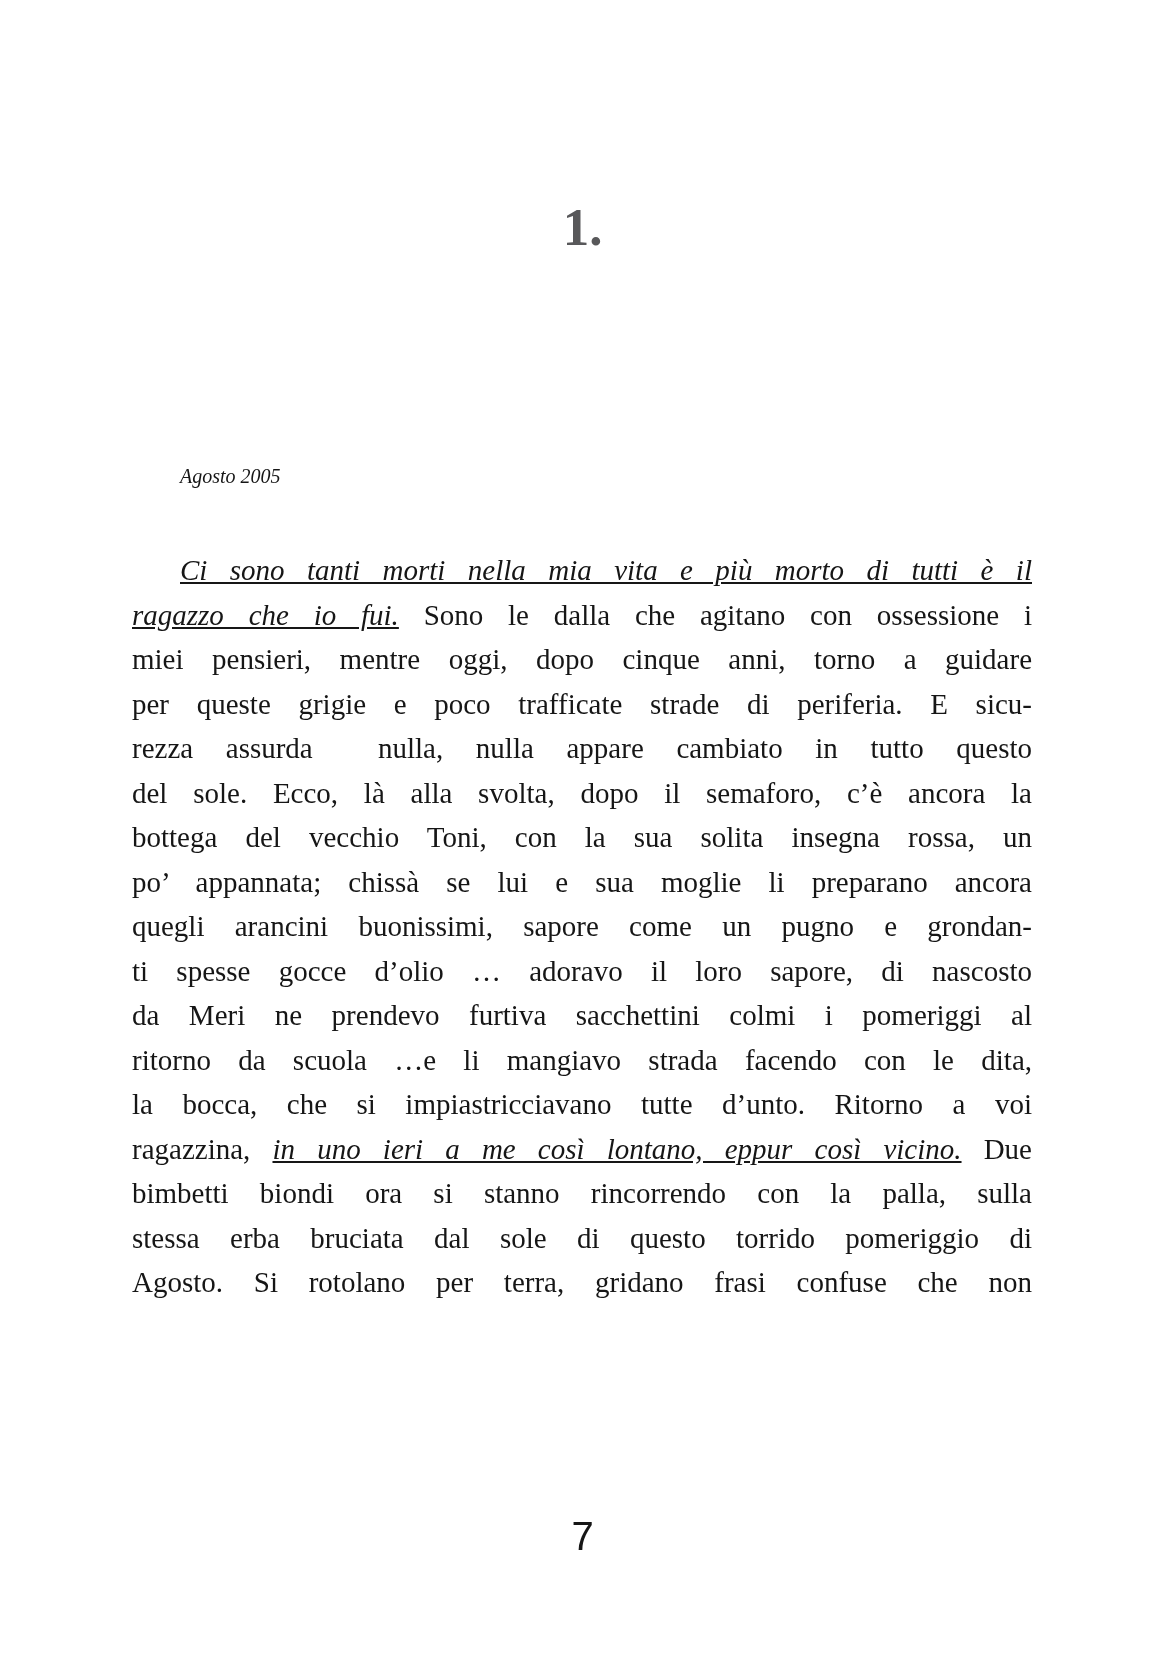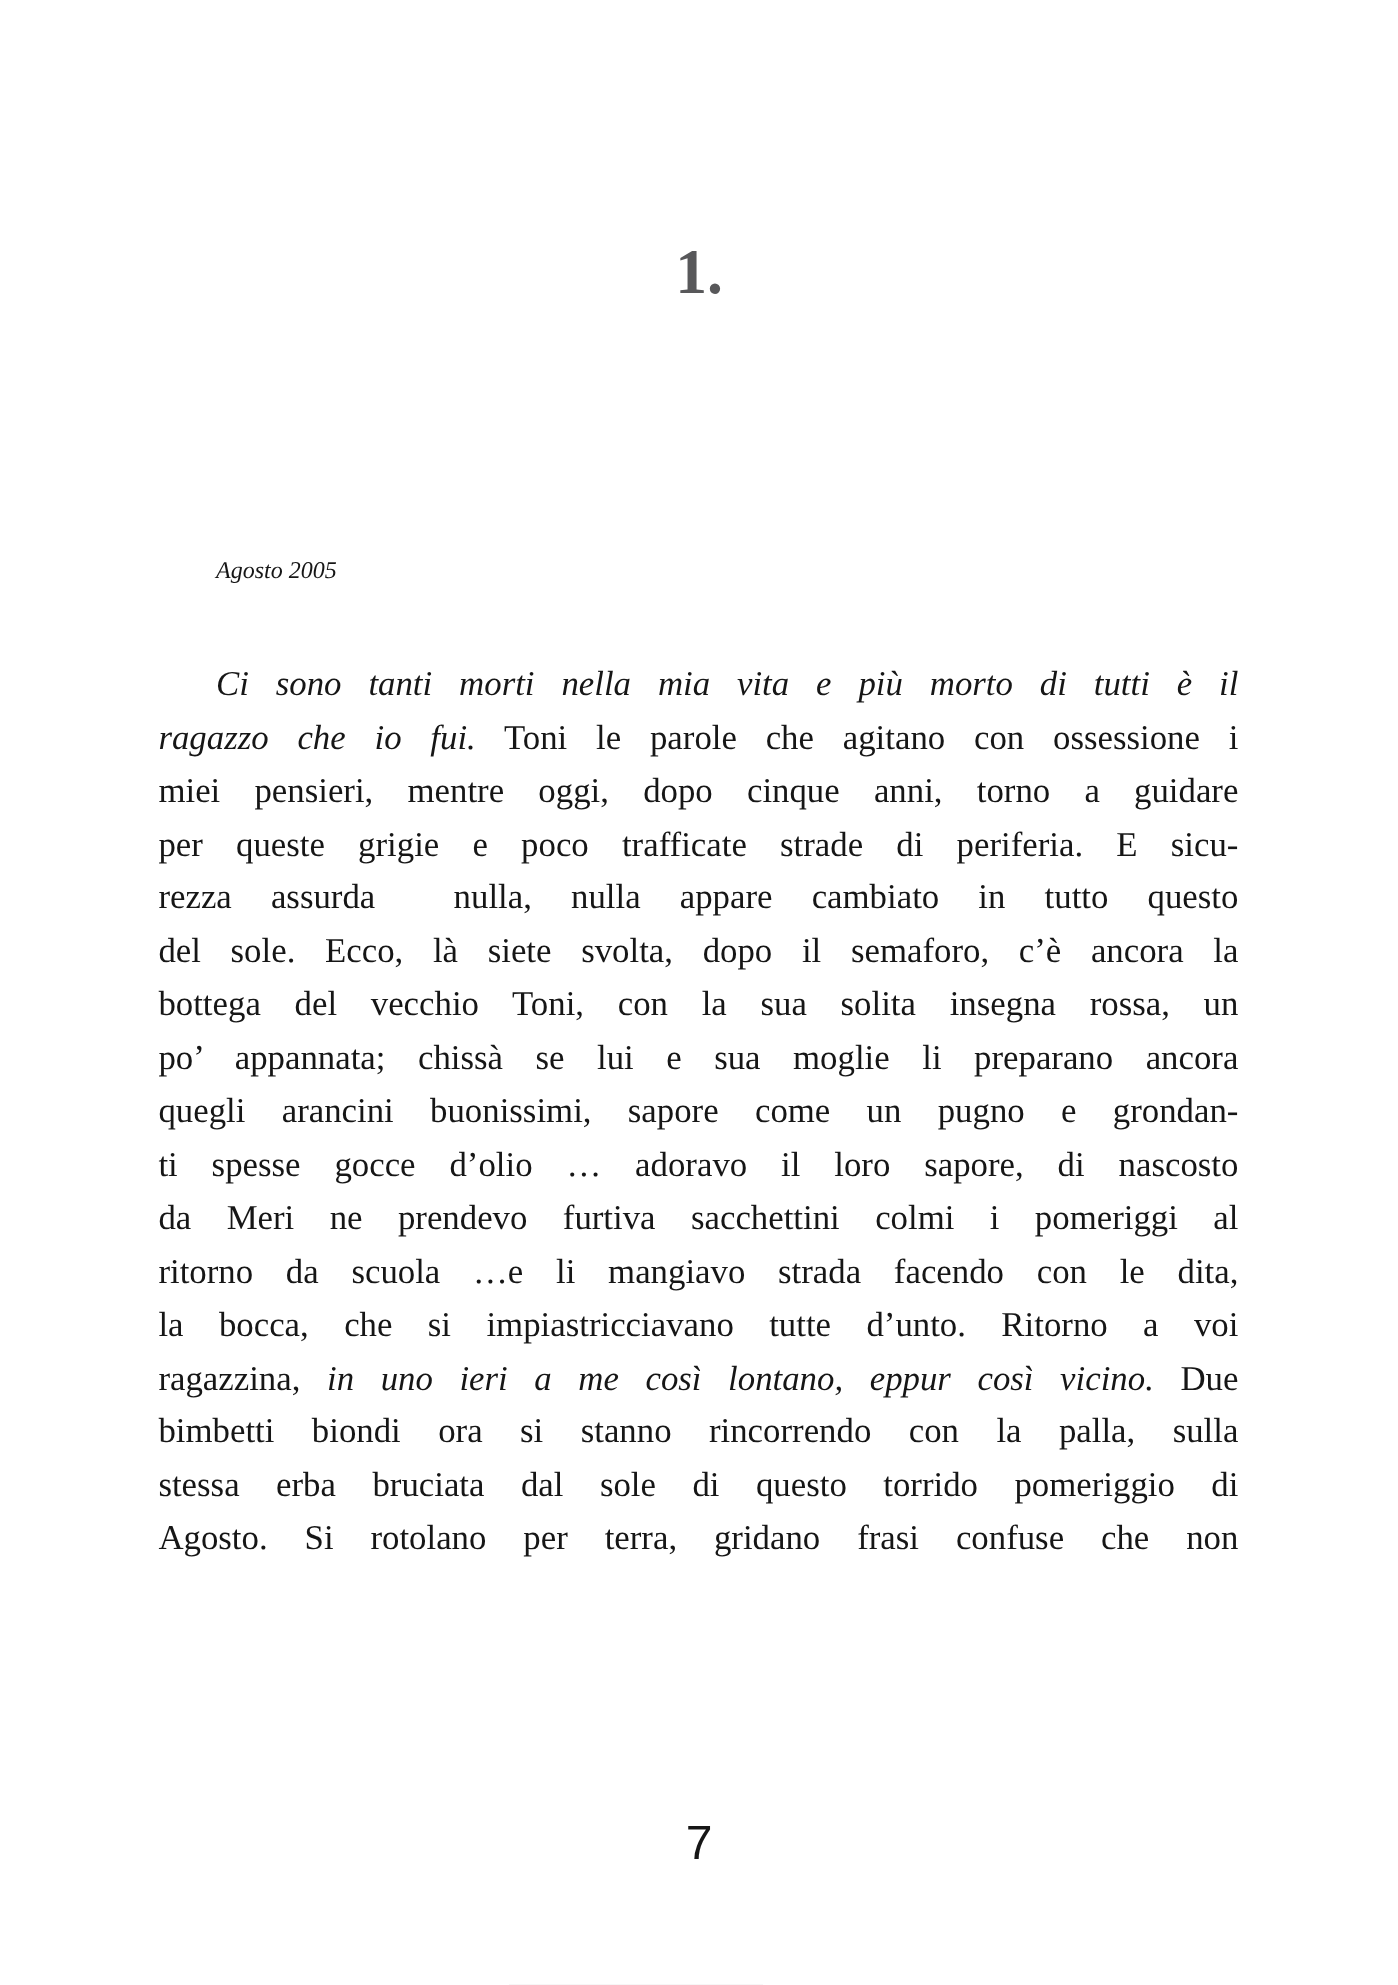--- a/index.html
+++ b/index.html
@@ -45,21 +45,21 @@
   }
   .line {
     text-align: justify;
     text-align-last: justify;
     line-height: 44.5px;
     height: 44.5px;
     overflow: hidden;
   }
   .line.indent { padding-left: 48px; }
   .line.last   { text-align-last: left; }
-  .it { font-style: italic; }
+  .it { font-style: italic; text-decoration: underline; }
   .page-number {
     position: absolute;
     top: 1516px;
     left: 0;
     width: 100%;
     text-align: center;
     font-family: "Liberation Sans", sans-serif;
     font-size: 40px;
     line-height: 1;
     color: var(--text-color, #161616);
@@ -68,25 +68,25 @@
 </head>
 <body>
 
 <div class="page">
   <div class="chapter-number">1.</div>
 
   <div class="date-line">Agosto 2005</div>
 
   <div class="paragraph">
       <div class="line indent"><span class="it">Ci sono tanti morti nella mia vita e più morto di tutti è il</span></div>
-      <div class="line"><span class="it">ragazzo che io fui.</span><span> Toni le parole che agitano con ossessione i</span></div>
+      <div class="line"><span class="it">ragazzo che io fui.</span><span> Sono le dalla che agitano con ossessione i</span></div>
       <div class="line"><span>miei pensieri, mentre oggi, dopo cinque anni, torno a guidare</span></div>
       <div class="line"><span>per queste grigie e poco trafficate strade di periferia. E sicu-</span></div>
       <div class="line"><span>rezza assurda&nbsp; nulla, nulla appare cambiato in tutto questo</span></div>
-      <div class="line"><span>del sole. Ecco, là siete svolta, dopo il semaforo, c’è ancora la</span></div>
+      <div class="line"><span>del sole. Ecco, là alla svolta, dopo il semaforo, c’è ancora la</span></div>
       <div class="line"><span>bottega del vecchio Toni, con la sua solita insegna rossa, un</span></div>
       <div class="line"><span>po’ appannata; chissà se lui e sua moglie li preparano ancora</span></div>
       <div class="line"><span>quegli arancini buonissimi, sapore come un pugno e grondan-</span></div>
       <div class="line"><span>ti spesse gocce d’olio … adoravo il loro sapore, di nascosto</span></div>
       <div class="line"><span>da Meri ne prendevo furtiva sacchettini colmi i pomeriggi al</span></div>
       <div class="line"><span>ritorno da scuola …e li mangiavo strada facendo con le dita,</span></div>
       <div class="line"><span>la bocca, che si impiastricciavano tutte d’unto. Ritorno a voi</span></div>
       <div class="line"><span>ragazzina, </span><span class="it">in uno ieri a me così lontano, eppur così vicino.</span><span> Due</span></div>
       <div class="line"><span>bimbetti biondi ora si stanno rincorrendo con la palla, sulla</span></div>
       <div class="line"><span>stessa erba bruciata dal sole di questo torrido pomeriggio di</span></div>

